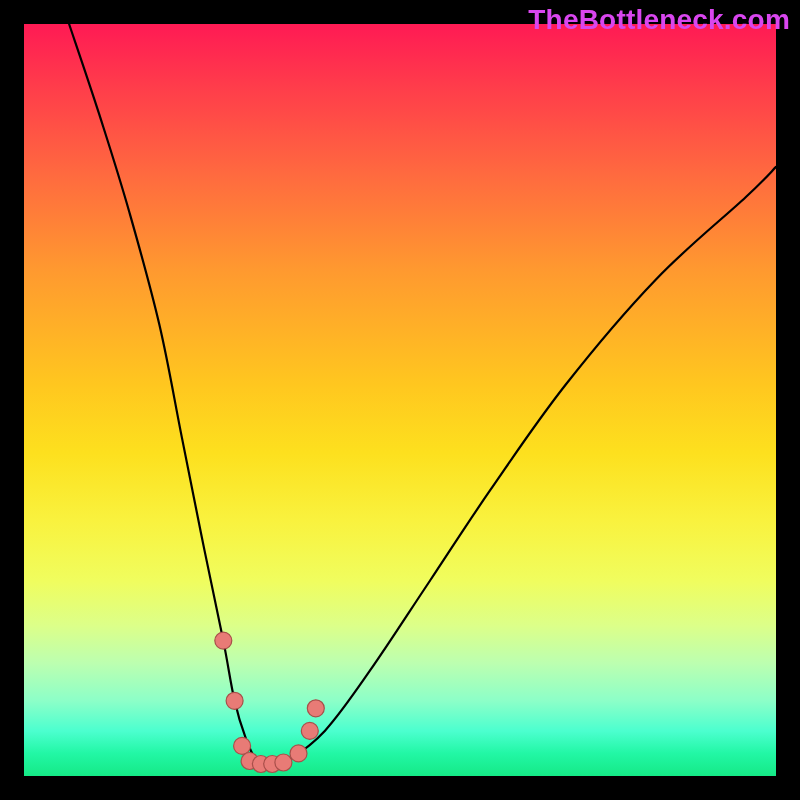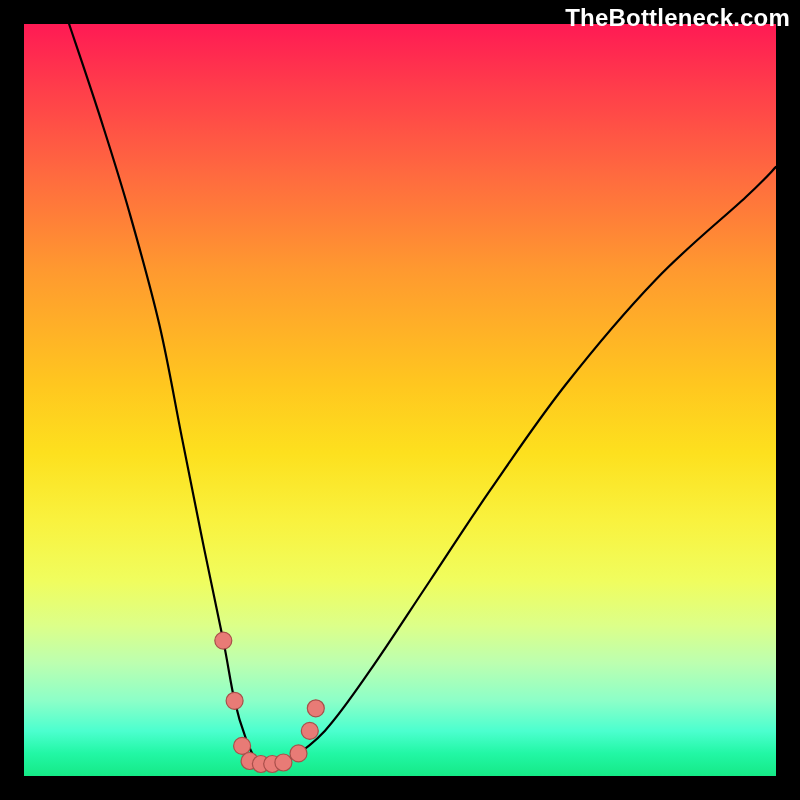--- a/index.html
+++ b/index.html
@@ -39,23 +39,23 @@
       #4cffcf 94%,
       #22f7a5 97%,
       #15e986 100%
     );
   }
   .watermark {
     position: absolute;
     top: 4px;
     right: 10px;
     font-family: Arial, Helvetica, sans-serif;
-    font-size: 24px;
+    font-size: 28px;
     font-weight: 600;
-    color: #ffffff;
+    color: #d946ef;
     letter-spacing: 0.2px;
     user-select: none;
   }
   svg.curve {
     position: absolute;
     left: 0;
     top: 0;
     width: 752px;
     height: 752px;
     overflow: visible;

